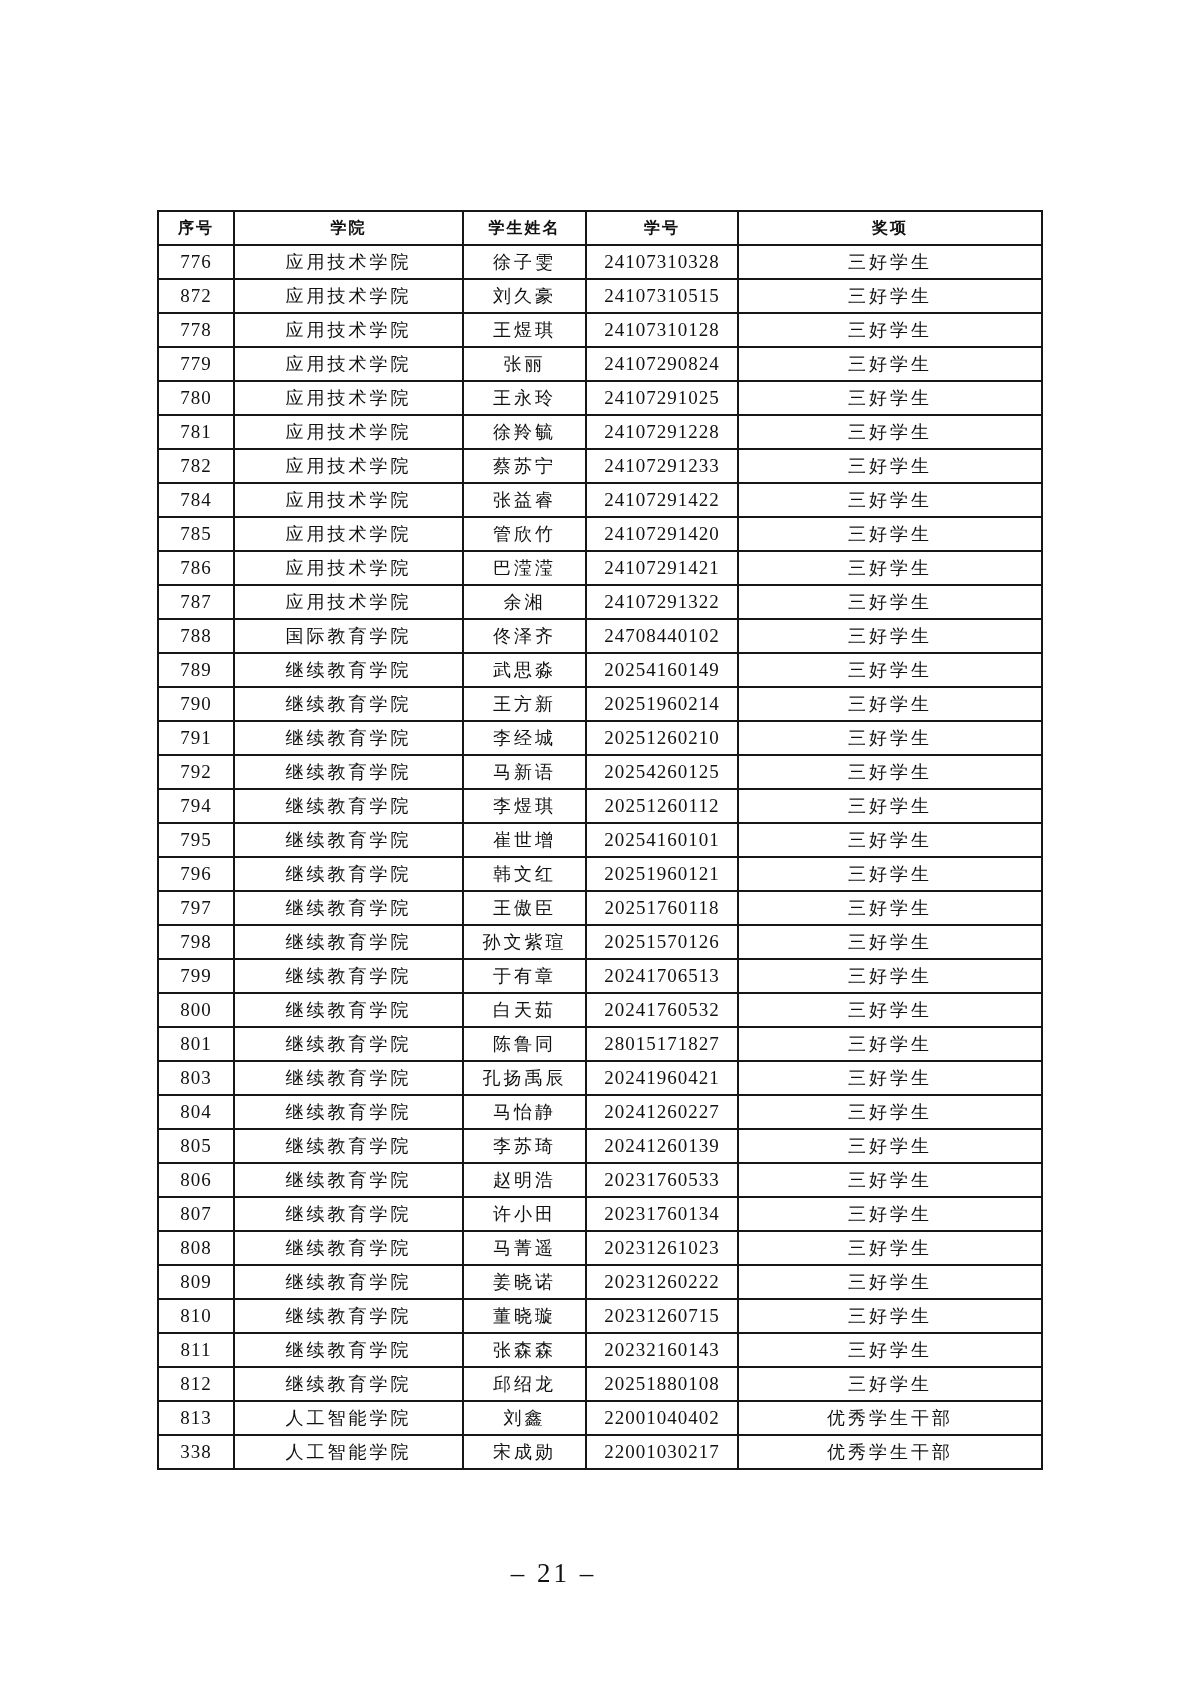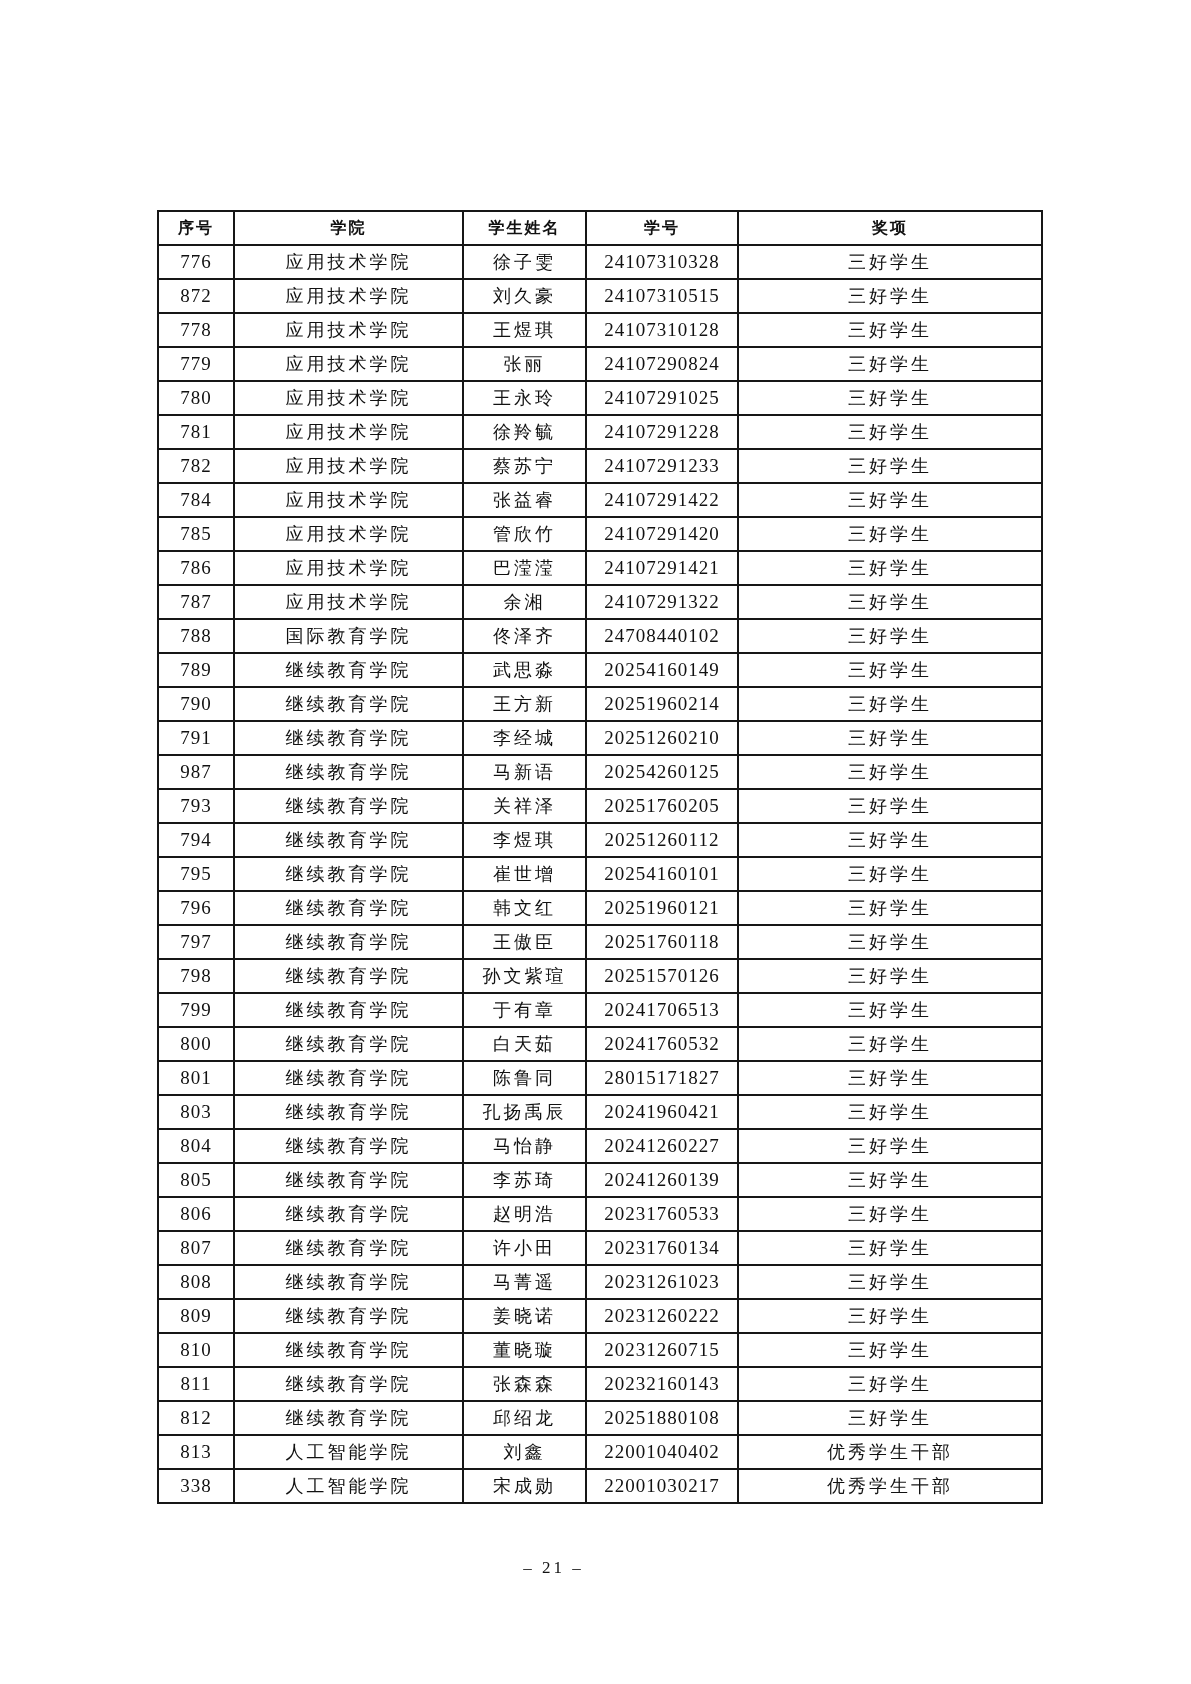--- a/index.html
+++ b/index.html
@@ -53,21 +53,21 @@
   table.awards td.c2,
   table.awards td.c4 {
     letter-spacing: 3px;
   }
   .footer {
     position: absolute;
     top: 1558px;
     left: 0;
     width: 1107px;
     text-align: center;
-    font-size: 17px;
+    font-size: 27px;
     letter-spacing: 3px;
     color: #111111;
   }
 </style>
 </head>
 <body>
 
 <div class="page">
 
   <table class="awards">
@@ -187,31 +187,24 @@
           <td class="c4">三好学生</td>
         </tr>
         <tr>
           <td class="c0">791</td>
           <td class="c1">继续教育学院</td>
           <td class="c2">李经城</td>
           <td class="c3">20251260210</td>
           <td class="c4">三好学生</td>
         </tr>
         <tr>
-          <td class="c0">987</td>
+          <td class="c0">792</td>
           <td class="c1">继续教育学院</td>
           <td class="c2">马新语</td>
           <td class="c3">20254260125</td>
-          <td class="c4">三好学生</td>
-        </tr>
-        <tr>
-          <td class="c0">793</td>
-          <td class="c1">继续教育学院</td>
-          <td class="c2">关祥泽</td>
-          <td class="c3">20251760205</td>
           <td class="c4">三好学生</td>
         </tr>
         <tr>
           <td class="c0">794</td>
           <td class="c1">继续教育学院</td>
           <td class="c2">李煜琪</td>
           <td class="c3">20251260112</td>
           <td class="c4">三好学生</td>
         </tr>
         <tr>

